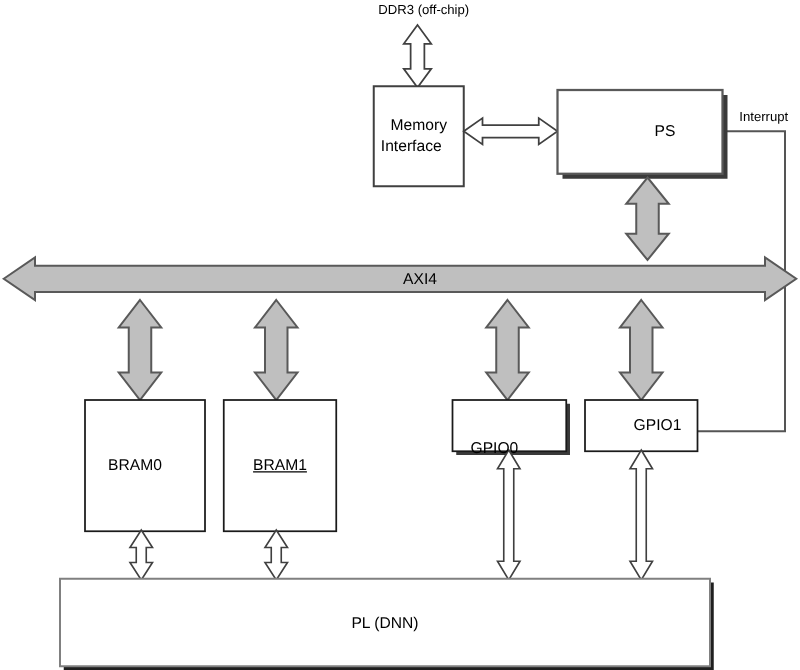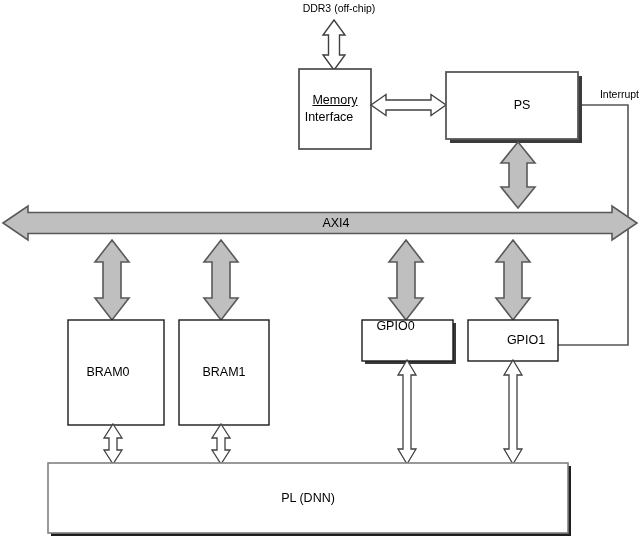--- a/index.html
+++ b/index.html
@@ -145,31 +145,31 @@
 
   <g>
     <rect x="51" y="466" width="520" height="70" fill="#1f1f1f"></rect>
     <rect x="48" y="463" width="520" height="70" fill="#ffffff" stroke="#808080" stroke-width="1.6"></rect>
   </g>
 
 </svg>
 
 <div class="lbl small-label" style="left:289px; top:2px; width:100px;">DDR3 (off-chip)</div>
 
-<div class="lbl box-label" style="left:299px; top:93px; width:72px;text-decoration:underline;">Memory</div>
+<div class="lbl box-label" style="left:299px; top:93px; width:72px;">Memory</div>
 
 <div class="lbl box-label" style="left:299px; top:110px; width:60px;">Interface</div>
 
-<div class="lbl box-label" style="left:462px; top:98px; width:120px;">PS</div>
+<div class="lbl box-label" style="left:472px; top:98px; width:120px;">PS</div>
 
-<div class="lbl small-label" style="left:583px; top:88px; width:56px; text-align:right;">Interrupt</div>
+<div class="lbl small-label" style="left:583px; top:88px; width:56px; text-align:center;">Interrupt</div>
 
 <div class="lbl axi-label" style="left:19px; top:216px; width:634px;">AXI4</div>
 
 <div class="lbl box-label" style="left:68px; top:365px; width:80px;">BRAM0</div>
 
-<div class="lbl box-label" style="left:179px; top:365px; width:90px;">BRAM1</div>
+<div class="lbl box-label" style="left:179px; top:365px; width:90px;text-decoration:underline;">BRAM1</div>
 
-<div class="lbl box-label" style="left:362px; top:319px; width:67px;">GPIO0</div>
+<div class="lbl box-label" style="left:362px; top:351px; width:67px;">GPIO0</div>
 
 <div class="lbl box-label" style="left:468px; top:333px; width:90px;margin-left:13px;">GPIO1</div>
 
 <div class="lbl box-label" style="left:48px; top:491px; width:520px;">PL (DNN)</div>
 
 </body></html>

